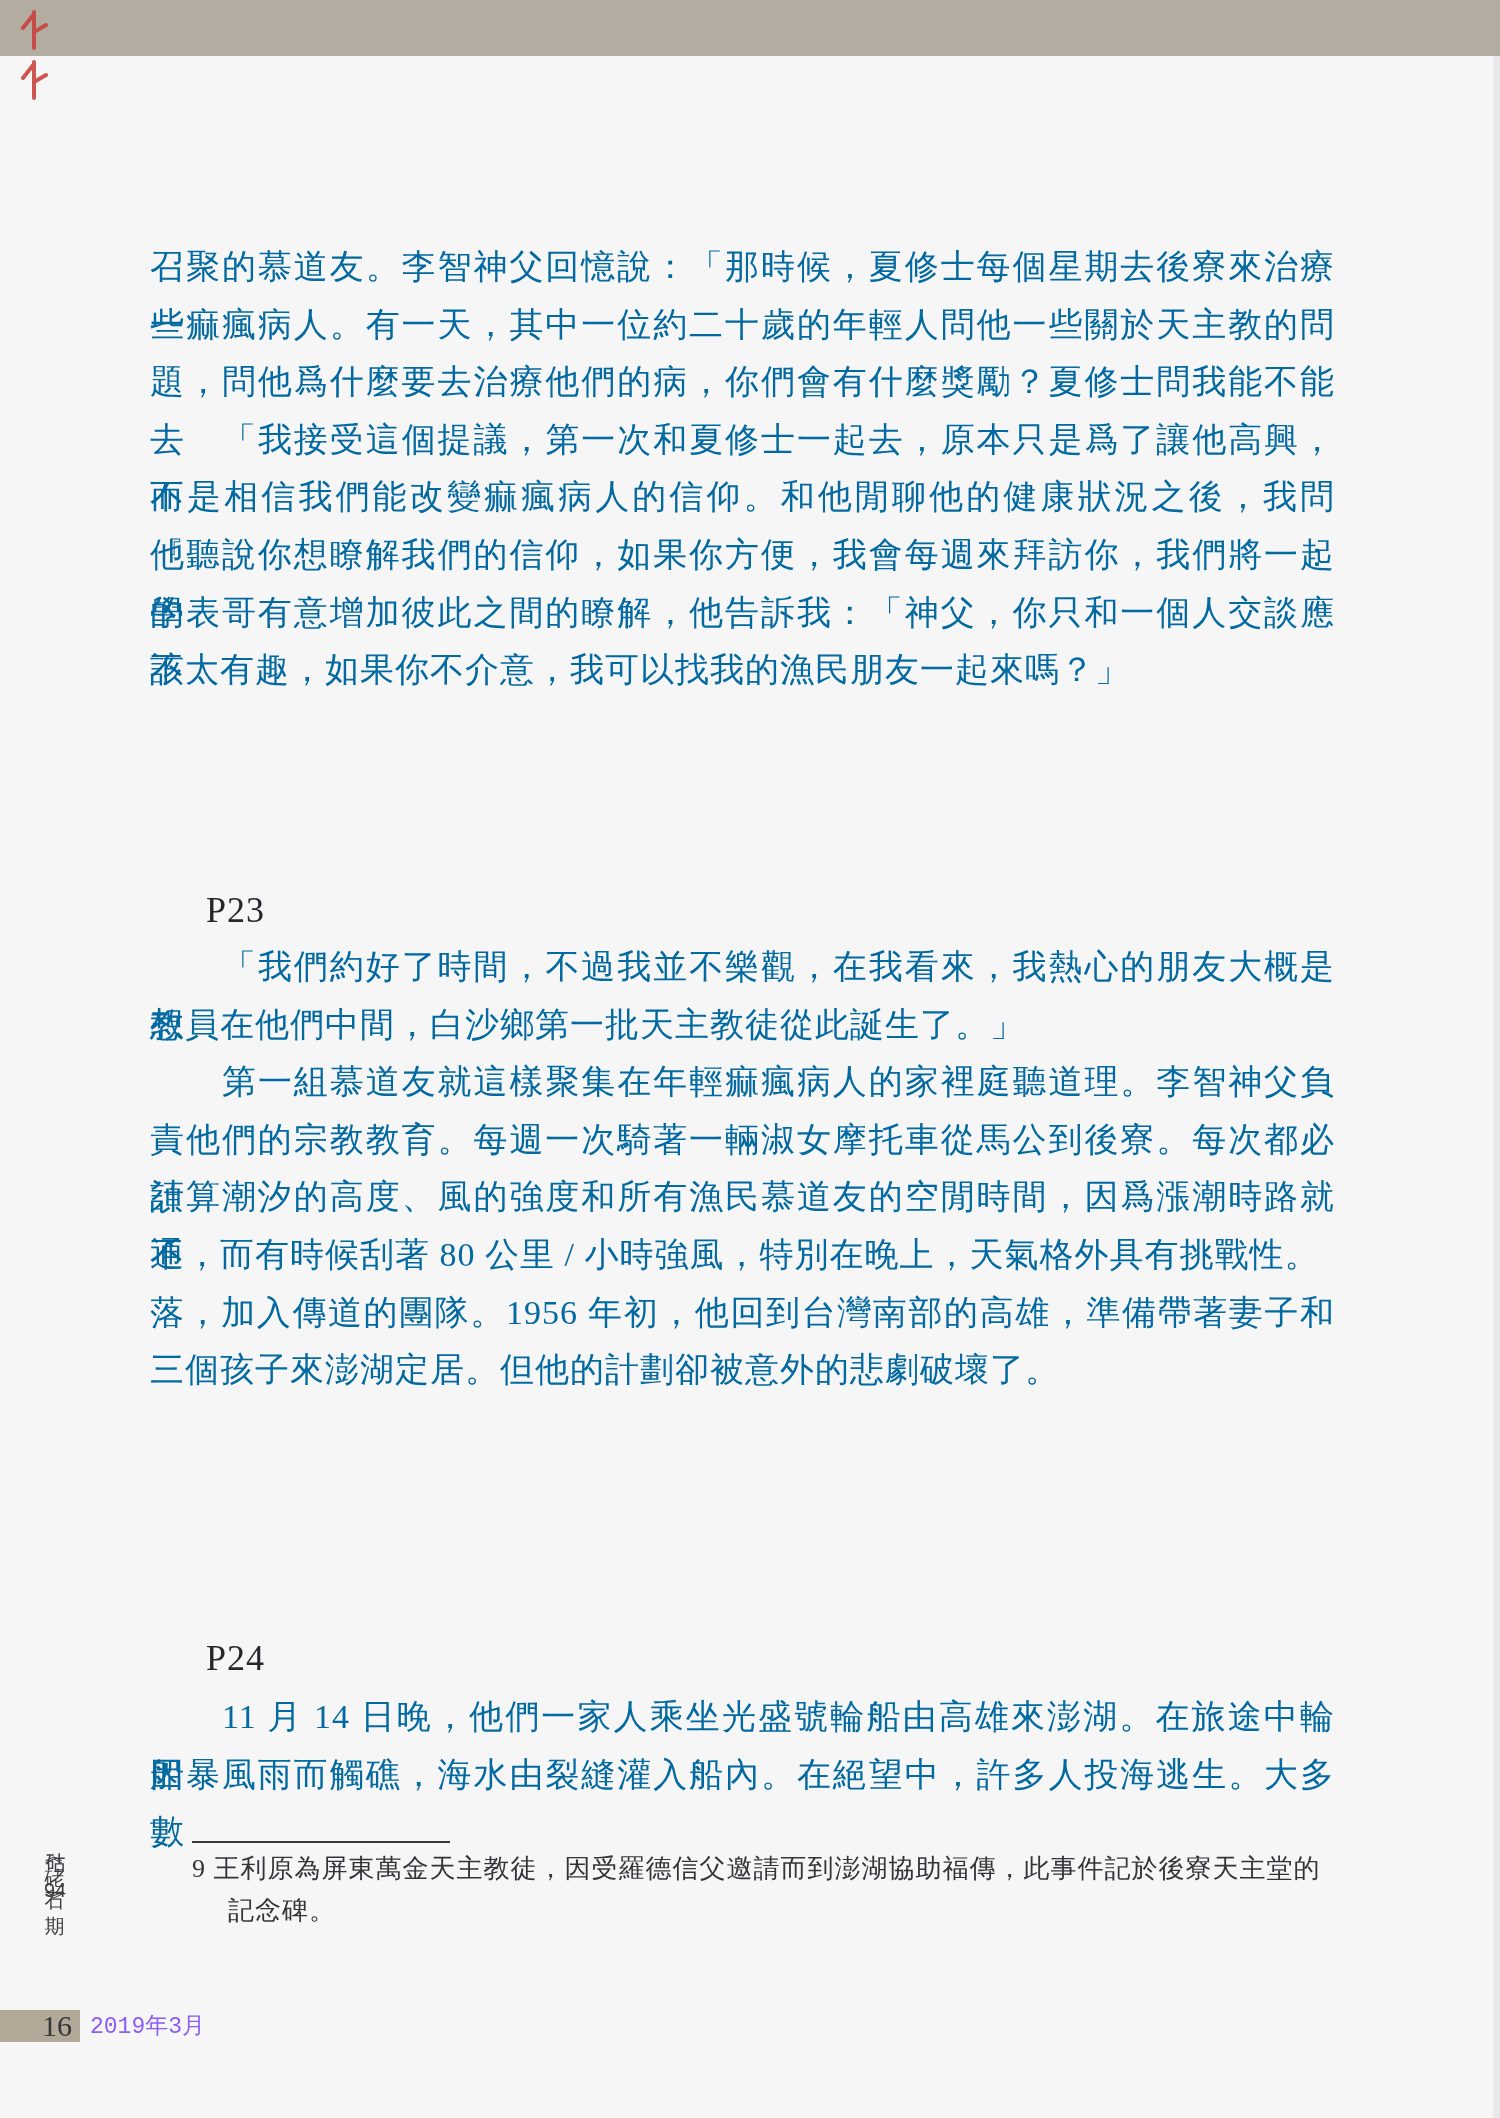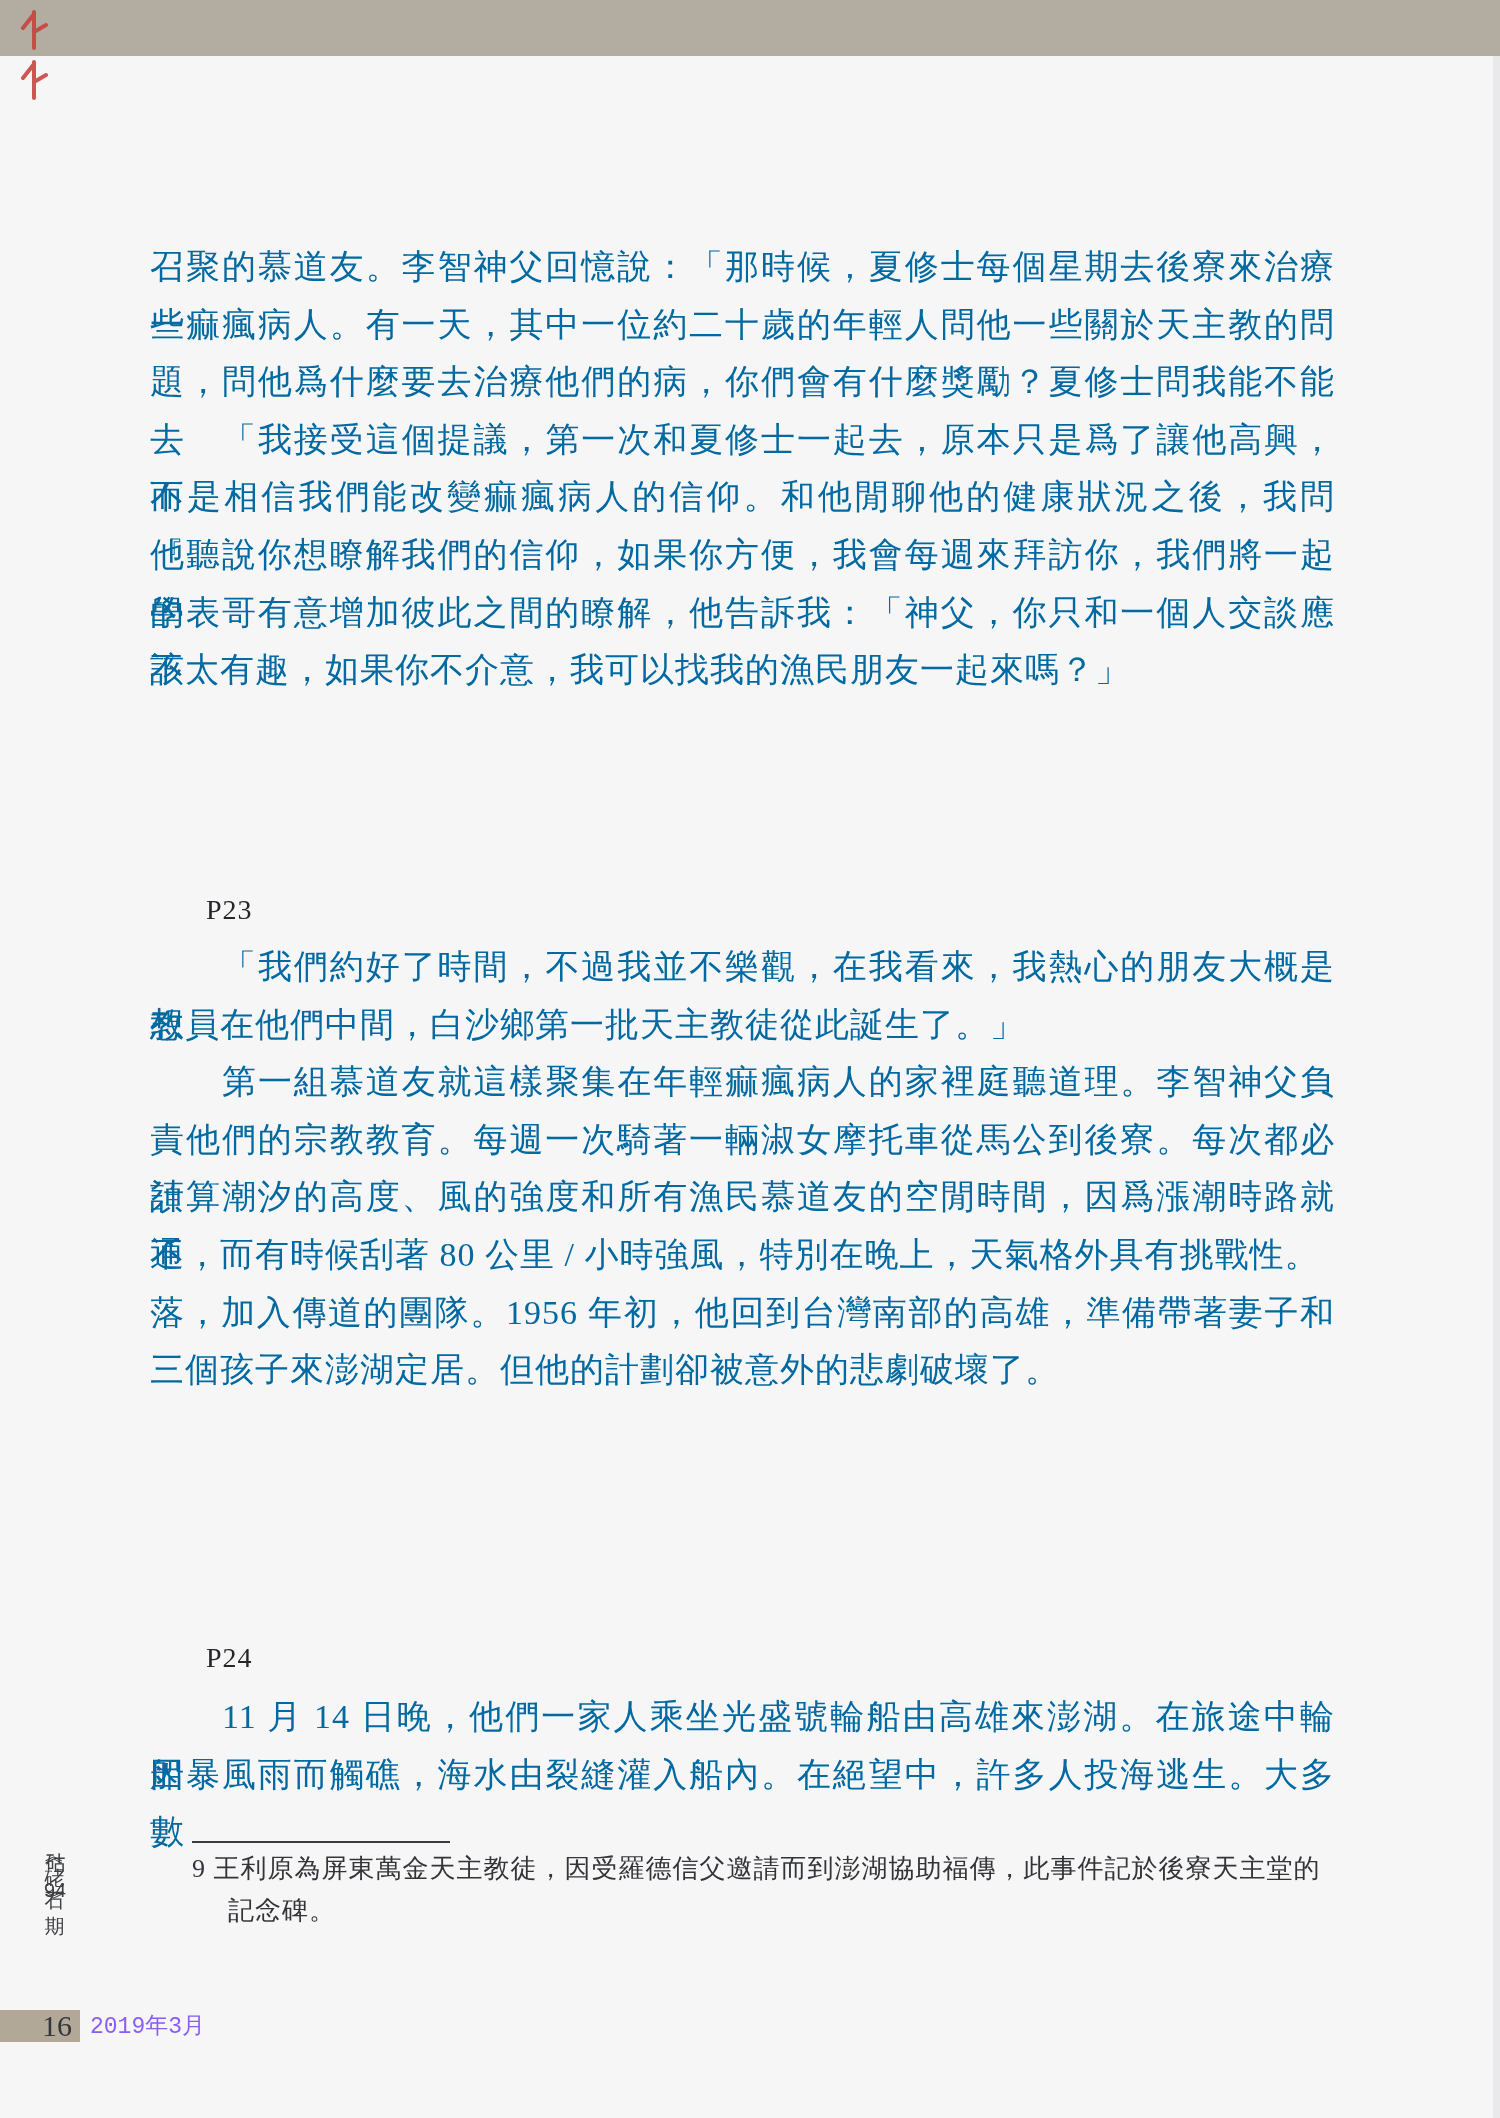--- a/index.html
+++ b/index.html
@@ -31,21 +31,21 @@
     letter-spacing:1px;white-space:nowrap;
   }
   .just{
     white-space:normal;
     text-align:justify;text-align-last:justify;
     text-justify:inter-ideograph;
   }
   .ind{text-indent:72px;}
   .section-label{
     position:absolute;left:206px;
-    font-size:28px;line-height:40px;color:#26272b;
+    font-size:36px;line-height:40px;color:#26272b;
     letter-spacing:1px;
   }
   
   .footnote-rule{
     position:absolute;left:192px;top:1841px;width:258px;height:2px;
     background:#3a3a3e;
   }
   .footnote-line{
     position:absolute;color:#333438;
     font-size:26px;line-height:34px;letter-spacing:1px;white-space:nowrap;

